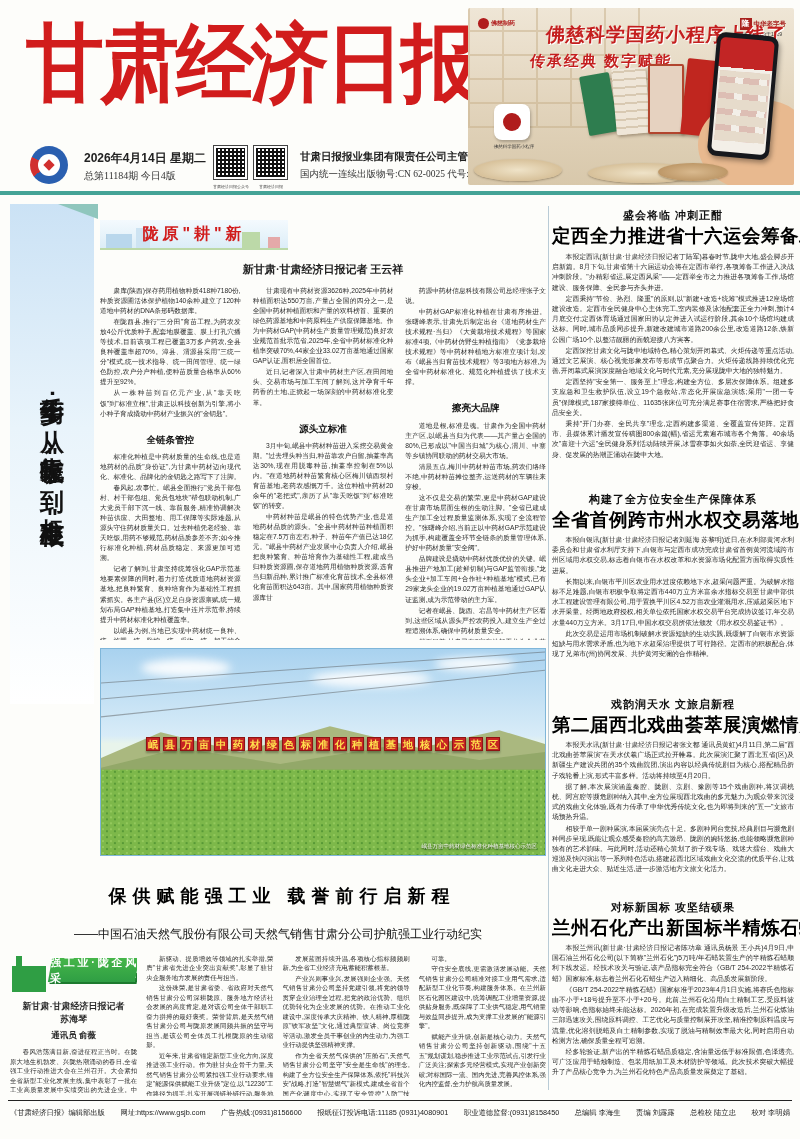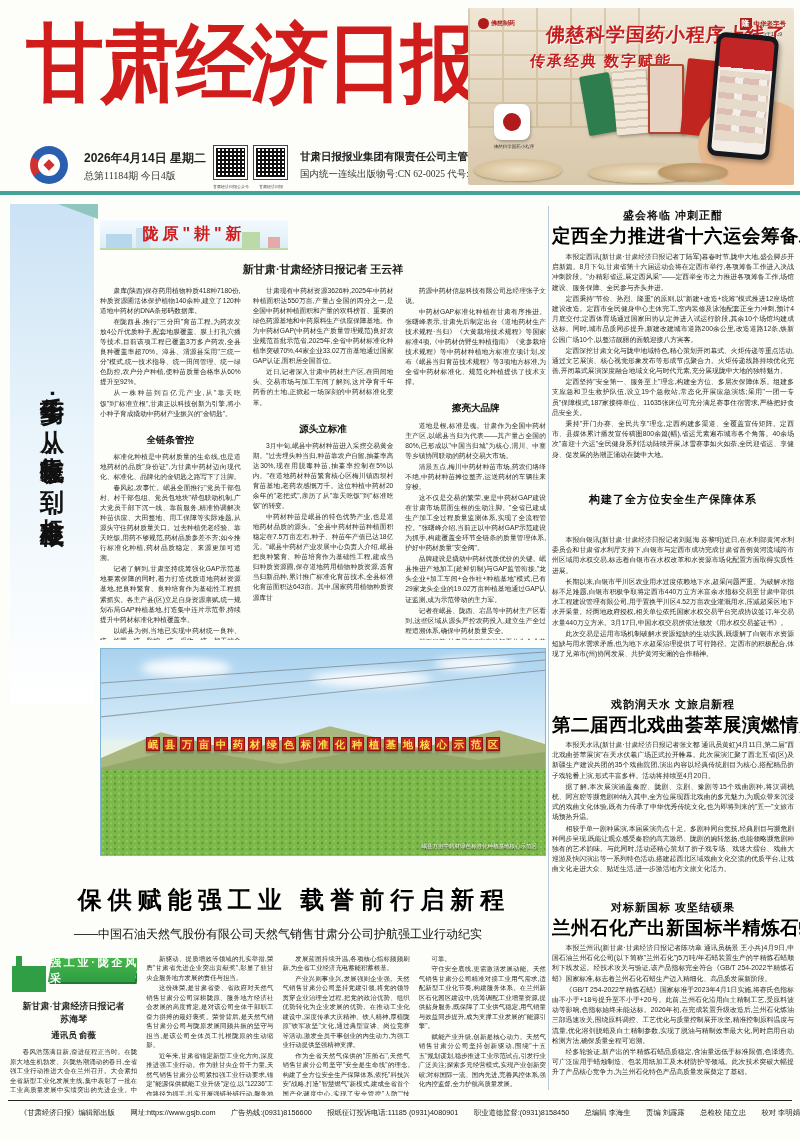--- a/index.html
+++ b/index.html
@@ -90,37 +90,37 @@
   .photo-cap{position:absolute;right:8px;bottom:5px;font-size:5.5px;color:#fff;text-shadow:0 1px 2px rgba(0,0,0,.8);}
 
   
   .vrule{position:absolute;left:548px;top:206px;width:1px;height:884px;background:#b9cbd6;}
   .rk{position:absolute;left:552px;width:242px;text-align:center;font-weight:700;font-size:11px;letter-spacing:1px;color:#111;}
   .rh{position:absolute;left:552px;width:242px;text-align:center;font-family:"Liberation Serif",serif;
       font-weight:900;font-size:18.5px;letter-spacing:.5px;color:#000;white-space:nowrap;}
   .rbody{position:absolute;left:552px;width:242px;overflow:hidden;font-size:6.8px;line-height:1.5;text-align:justify;color:#2a2a2a;}
 
   
-  .bot-head{position:absolute;left:26px;top:884px;width:536px;text-align:center;
-    font-weight:900;font-size:24px;letter-spacing:6px;color:#000;white-space:nowrap;}
+  .bot-head{position:absolute;left:14px;top:884px;width:536px;text-align:center;
+    font-weight:900;font-size:18px;letter-spacing:6px;color:#000;white-space:nowrap;}
   .bot-sub{position:absolute;left:10px;top:926px;width:536px;text-align:center;font-weight:400;font-size:12px;color:#111;}
   .bot-cols{position:absolute;left:10px;top:954px;width:536px;height:142px;display:flex;gap:9px;}
   .bcol{flex:1;overflow:hidden;font-size:6.4px;line-height:1.48;text-align:justify;color:#2a2a2a;}
   .series-logo{position:relative;width:100%;height:40px;margin-bottom:4px;}
   .series-logo .factory{position:absolute;left:2px;bottom:2px;width:34px;height:26px;background:#2f9e44;}
   .series-logo .factory:before{content:"";position:absolute;left:4px;top:-10px;width:6px;height:10px;background:#2f9e44;}
   .series-logo .ribbon{position:absolute;left:40px;top:4px;right:0;height:24px;background:linear-gradient(180deg,#45b649,#2f9e44);
     transform:skewX(-10deg);display:flex;align-items:center;justify-content:center;box-shadow:2px 2px 0 #1d7a2e;}
   .series-logo .ribbon span{color:#fff;font-weight:900;font-size:11px;letter-spacing:1px;transform:skewX(10deg);}
   .bot-byline{font-family:"Liberation Serif",serif;font-weight:700;font-size:9px;text-align:center;margin:6px 12px 2px;}
   .bot-byline2{font-family:"Liberation Serif",serif;font-weight:700;font-size:8.5px;text-align:center;margin:0 0 6px;}
 
   
   .ft-rule{position:absolute;left:8px;top:1100px;width:784px;height:1px;background:#222;}
-  .footer{position:absolute;left:20px;top:1108px;width:780px;display:flex;justify-content:space-between;
+  .footer{position:absolute;left:10px;top:1108px;width:780px;display:flex;justify-content:space-between;
     font-size:7.3px;color:#222;white-space:nowrap;}
   .ft-item{display:inline-block;}
 </style>
 </head>
 <body>
 
 <div class="page" data-interactable="false">
 
   <div class="mast-title" data-interactable="false">甘肃经济日报</div>
   <div class="brand-logo" data-interactable="false">
@@ -257,20 +257,21 @@
   <div class="rh" style="top:223px;" data-interactable="false">定西全力推进省十六运会筹备工作</div>
   <div class="rbody" style="top:252px;height:232px;" data-interactable="false">
       <p class="para" data-interactable="false">本报定西讯(新甘肃·甘肃经济日报记者丁陆军)暮春时节,陇中大地,盛会脚步开启新篇。8月下旬,甘肃省第十六届运动会将在定西市举行,各项筹备工作进入决战冲刺阶段。"办精彩省运,展定西风采"——定西举全市之力推进各项筹备工作,场馆建设、服务保障、全民参与齐头并进。</p>
       <p class="para" data-interactable="false">定西秉持"节俭、热烈、隆重"的原则,以"新建+改造+统筹"模式推进12座场馆建设改造。定西市全民健身中心主体完工,室内装修及泳池配套正全力冲刺,预计4月底交付;定西体育场通过国家田协认定并进入试运行阶段,其余10个场馆均建成达标。同时,城市品质同步提升,新建改建城市道路200余公里,改造道路12条,焕新公园广场10个,以整洁靓丽的面貌迎接八方宾客。</p>
       <p class="para" data-interactable="false">定西深挖甘肃文化与陇中地域特色,精心策划开闭幕式、火炬传递等重点活动,通过文艺展演、核心视觉形象发布等形成节点聚合力。火炬传递线路持续优化完善,开闭幕式展演深度融合地域文化与时代元素,充分展现陇中大地的独特魅力。</p>
       <p class="para" data-interactable="false">定西坚持"安全第一、服务至上"理念,构建全方位、多层次保障体系。组建多支应急和卫生救护队伍,设立19个急救站,常态化开展应急演练;采用"一团一专员"保障模式,187家接待单位、11635张床位可充分满足赛事住宿需求,严格把好食品安全关。</p>
       <p class="para" data-interactable="false">秉持"开门办赛、全民共享"理念,定西构建多渠道、全覆盖宣传矩阵。定西市、县媒体累计播发宣传稿图800余篇(幅),省运元素遍布城市各个角落。40余场次"喜迎十六运"全民健身系列活动陆续开展,冰雪赛事如火如荼,全民迎省运、享健身、促发展的热潮正涌动在陇中大地。</p>
     </div>
 
   <div class="rk" style="top:492px;" data-interactable="false">构建了全方位安全生产保障体系</div>
+  <div class="rh" style="top:507px;" data-interactable="false">全省首例跨市州水权交易落地</div>
   <div class="rbody" style="top:535px;height:150px;" data-interactable="false">
       <p class="para" data-interactable="false">本报白银讯(新甘肃·甘肃经济日报记者刘延海 苏黎明)近日,在水利部黄河水利委员会和甘肃省水利厅支持下,白银市与定西市成功完成甘肃省首例黄河流域跨市州区域用水权交易,标志着白银市在水权改革和水资源市场化配置方面取得实质性进展。</p>
       <p class="para" data-interactable="false">长期以来,白银市平川区农业用水过度依赖地下水,超采问题严重。为破解水指标不足难题,白银市积极争取将定西市440万立方米富余水指标交易至甘肃中部供水工程建设管理有限公司,用于置换平川区4.52万亩农业灌溉用水,压减超采区地下水开采量。经两地政府授权,相关单位依托国家水权交易平台完成协议签订,年交易水量440万立方米。3月17日,中国水权交易所依法颁发《用水权交易鉴证书》。</p>
       <p class="para" data-interactable="false">此次交易是运用市场机制破解水资源短缺的生动实践,既缓解了白银市水资源短缺与用水需求矛盾,也为地下水超采治理提供了可行路径。定西市的积极配合,体现了兄弟市(州)协同发展、共护黄河安澜的合作精神。</p>
     </div>
 
   <div class="rk" style="top:697px;" data-interactable="false">戏韵润天水 文旅启新程</div>
   <div class="rh" style="top:712px;" data-interactable="false">第二届西北戏曲荟萃展演燃情启幕</div>
   <div class="rbody" style="top:740px;height:152px;" data-interactable="false">
       <p class="para" data-interactable="false">本报天水讯(新甘肃·甘肃经济日报记者张文都 通讯员黄虹)4月11日,第二届"西北戏曲荟萃展演"在天水伏羲广场正式拉开帷幕。此次展演汇聚了西北五省(区)及新疆生产建设兵团的35个戏曲院团,演出内容以经典传统剧目为核心,搭配精品折子戏轮番上演,形式丰富多样。活动将持续至4月20日。</p>

